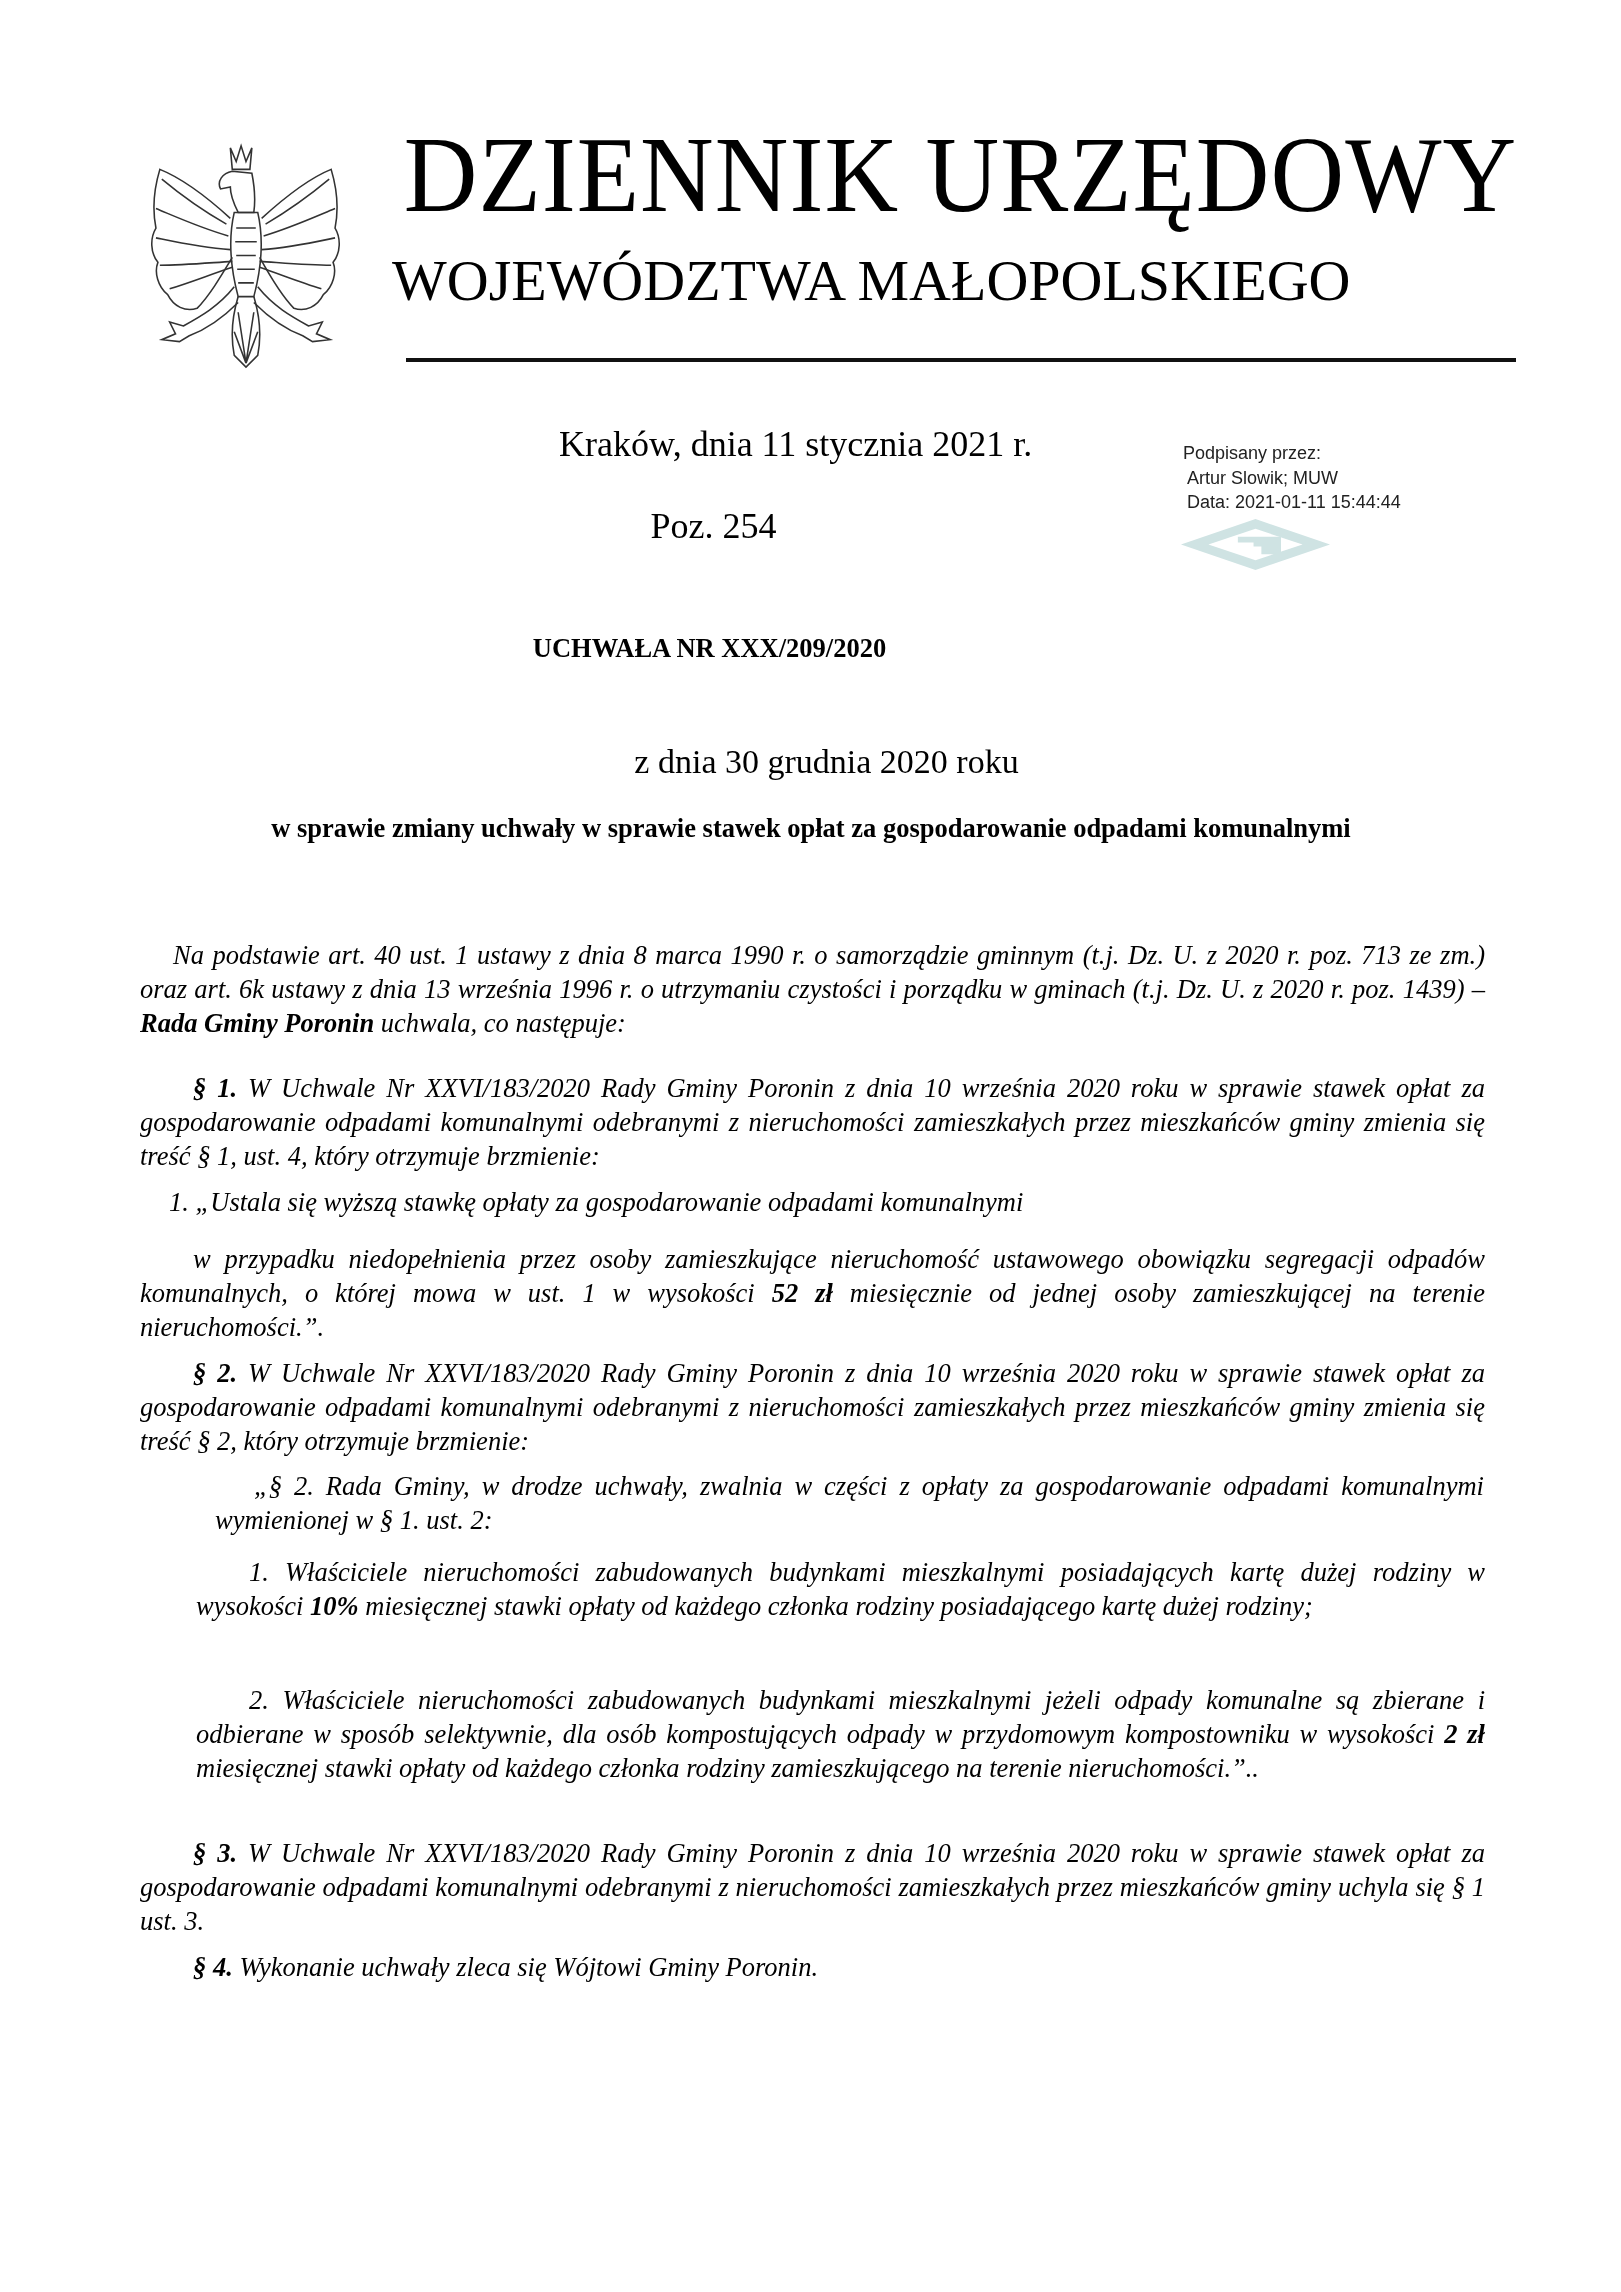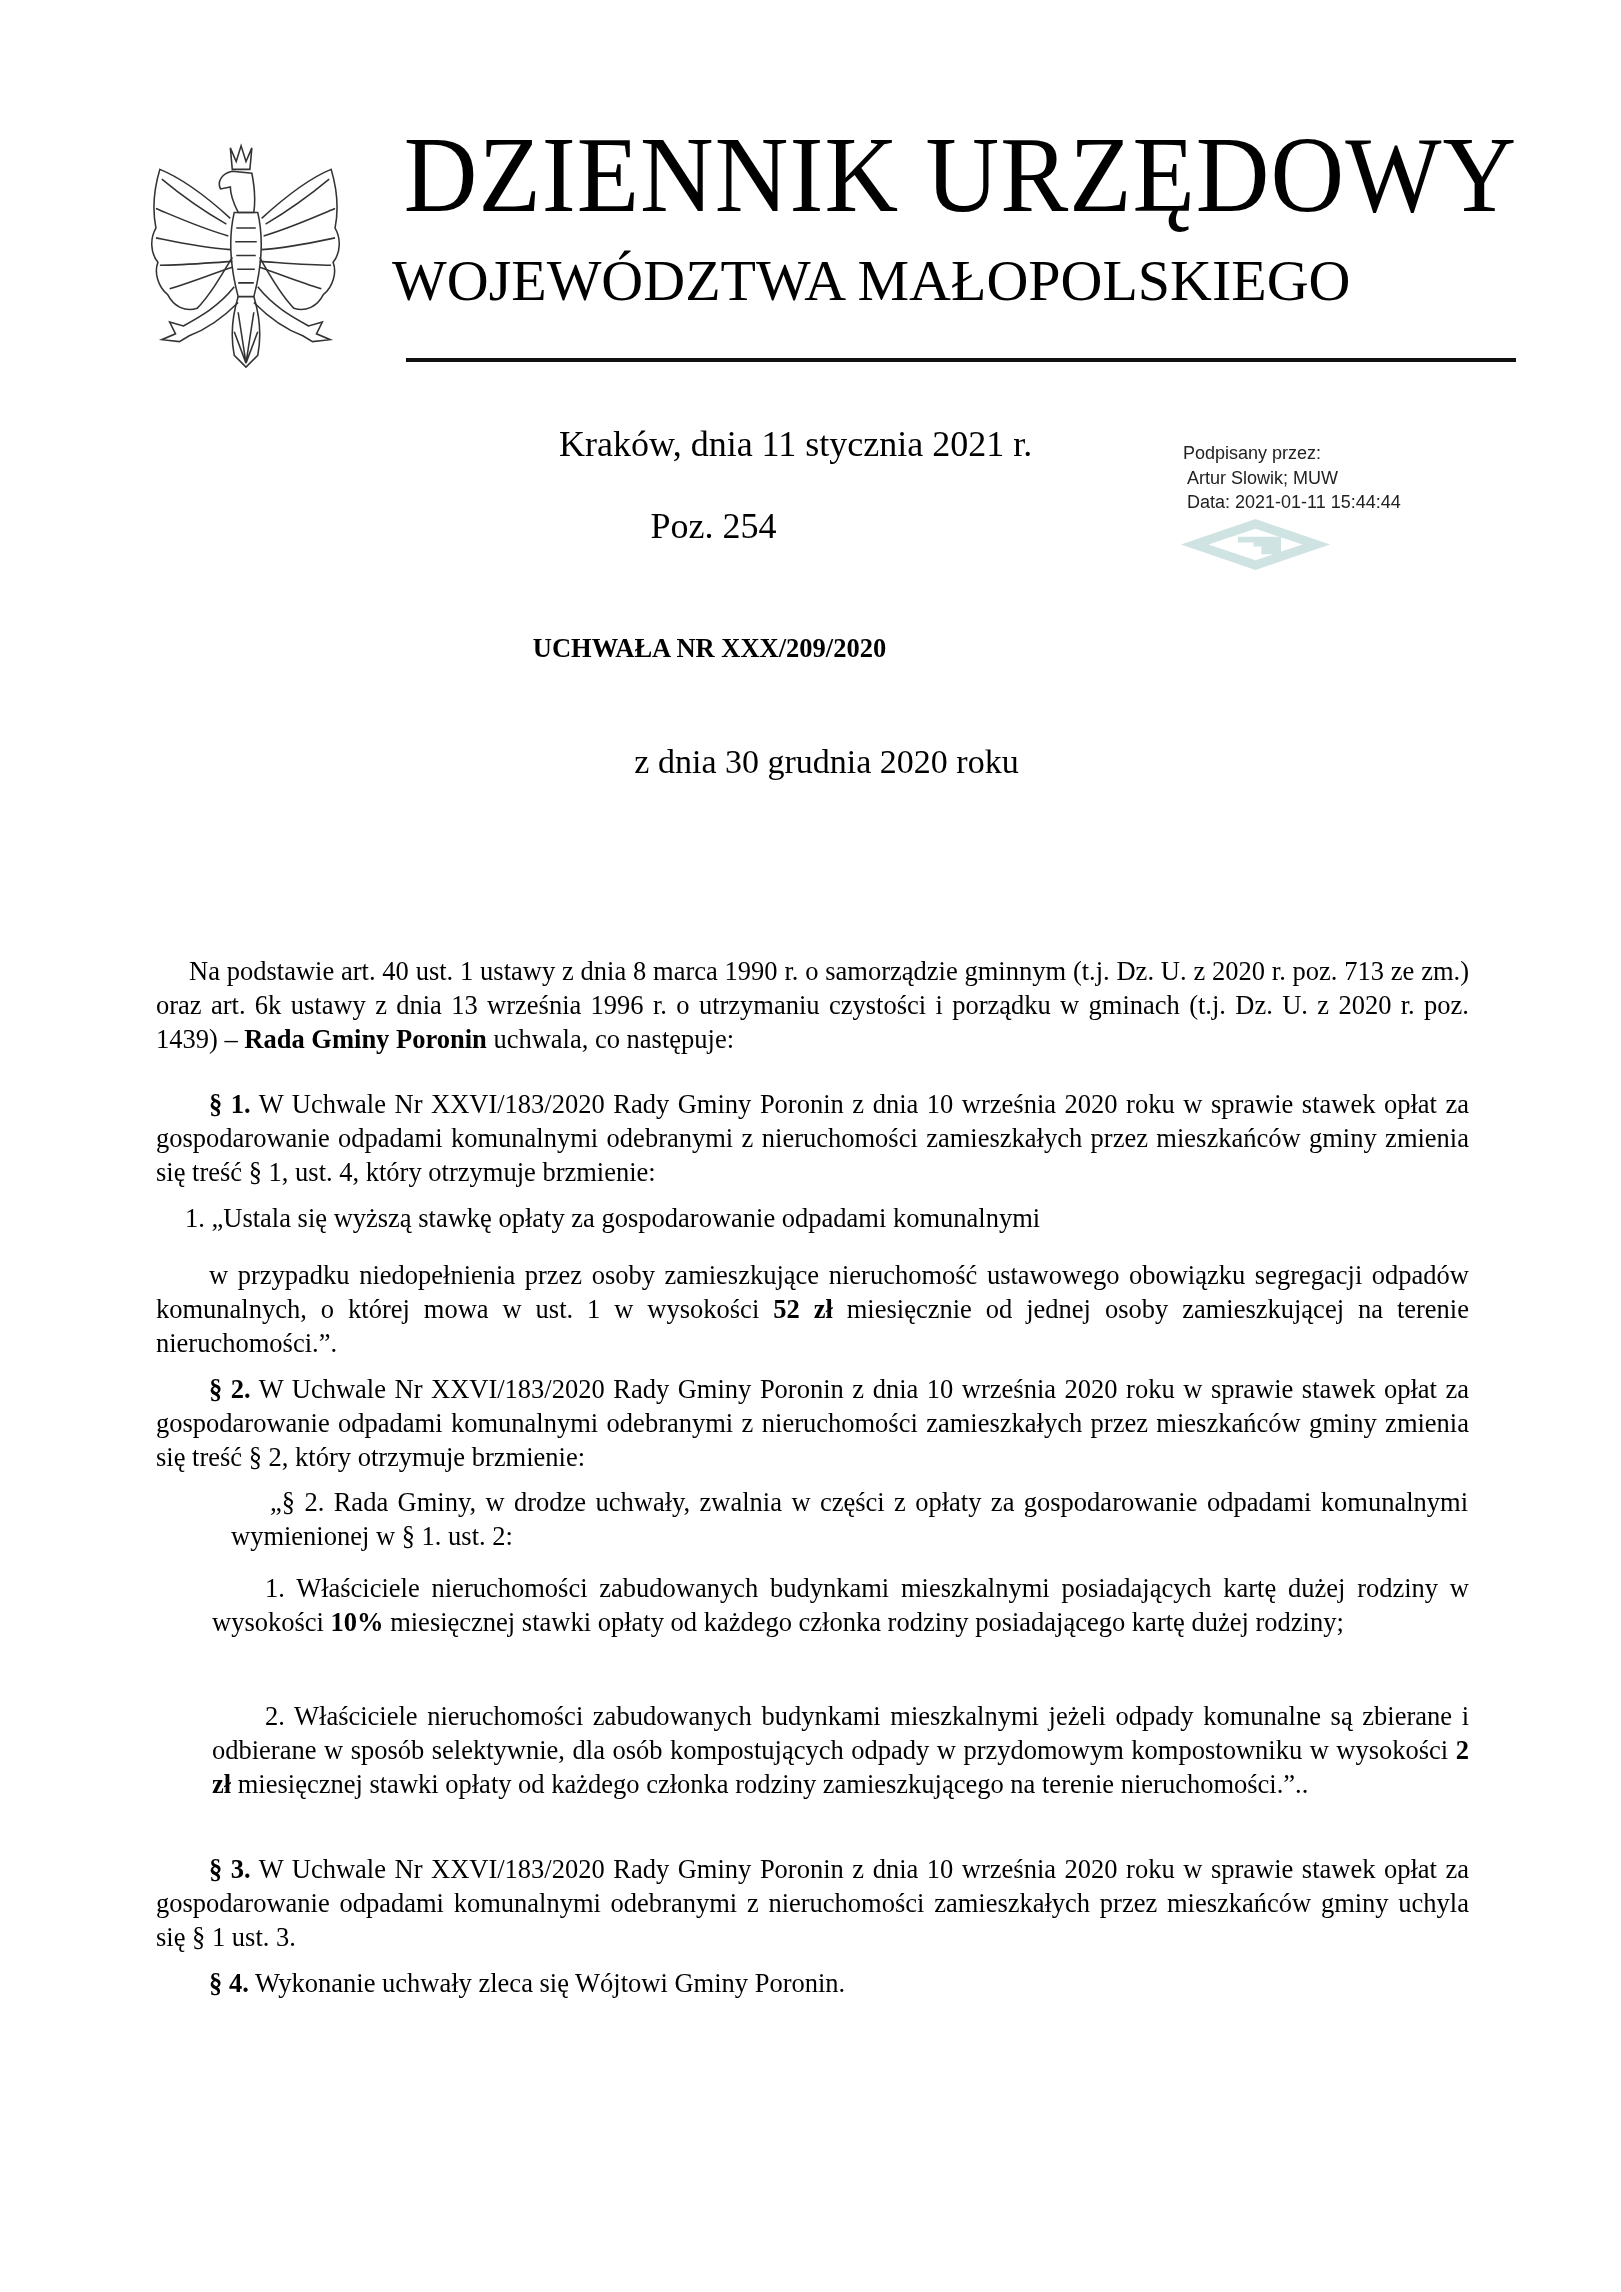--- a/index.html
+++ b/index.html
@@ -26,21 +26,21 @@
 
   
   .res-title { left: 0; top: 632px; width: 1379px; text-align: center; font-weight: bold;
     font-size: 26.5px; line-height: 33px; margin-left: 20px; }
   .res-date { left: 16px; top: 745px; width: 1621px; text-align: center; font-size: 34px; line-height: 33px; }
   .res-subject { left: 157px; top: 812px; width: 1308px; text-align: center; font-weight: bold;
     font-size: 26.5px; line-height: 33px; }
 
   
   .body-text { left: 140px; width: 1345px; font-size: 26.5px; line-height: 34px; text-align: justify; }
-  .body-text p { margin: 16px; }
+  .body-text p { margin: 0; font-style: italic; }
   .indent { text-indent: 33px; }
   .para-indent { text-indent: 53px; }
   .quote-block { padding-left: 75px; }
   .quote-first { text-indent: 39px; }
   b { font-weight: bold; }
 </style>
 </head>
 <body>
 
 <div class="abs emblem">
@@ -85,20 +85,21 @@
     <path d="M78 12 L126 28 L78 44 L30 28 Z" fill="#ffffff"></path>
     <path d="M60 20 L104 20 L104 38 L84 38 L84 30 L76 30 L76 26 L60 26 Z" fill="#cfe3e3"></path>
   </svg>
 </div>
 
 <div class="abs res-title">
   <div>UCHWAŁA NR XXX/209/2020</div>
 </div>
 <div class="abs res-date">z dnia 30 grudnia 2020 roku</div>
 <div class="abs res-subject">
+  <div>w sprawie zmiany uchwały w sprawie stawek opłat za gospodarowanie odpadami komunalnymi</div>
 </div>
 
 <div class="abs body-text" style="top: 938px;">
   <p class="indent"><span>Na podstawie art. 40 ust. 1 ustawy z dnia 8 marca 1990 r. o samorządzie gminnym (t.j. Dz. U. z 2020 r. poz. 713 ze zm.) oraz art. 6k ustawy z dnia 13 września 1996 r. o utrzymaniu czystości i porządku w gminach (t.j. Dz. U. z 2020 r. poz. 1439) – </span><b>Rada Gminy Poronin</b><span> uchwala, co następuje:</span></p>
 </div>
 
 <div class="abs body-text" style="top: 1071px;">
   <p class="para-indent"><b>§ 1.</b><span> W Uchwale Nr XXVI/183/2020 Rady Gminy Poronin z dnia 10 września 2020 roku w sprawie stawek opłat za gospodarowanie odpadami komunalnymi odebranymi z nieruchomości zamieszkałych przez mieszkańców gminy zmienia się treść § 1, ust. 4, który otrzymuje brzmienie:</span></p>
 </div>
 

